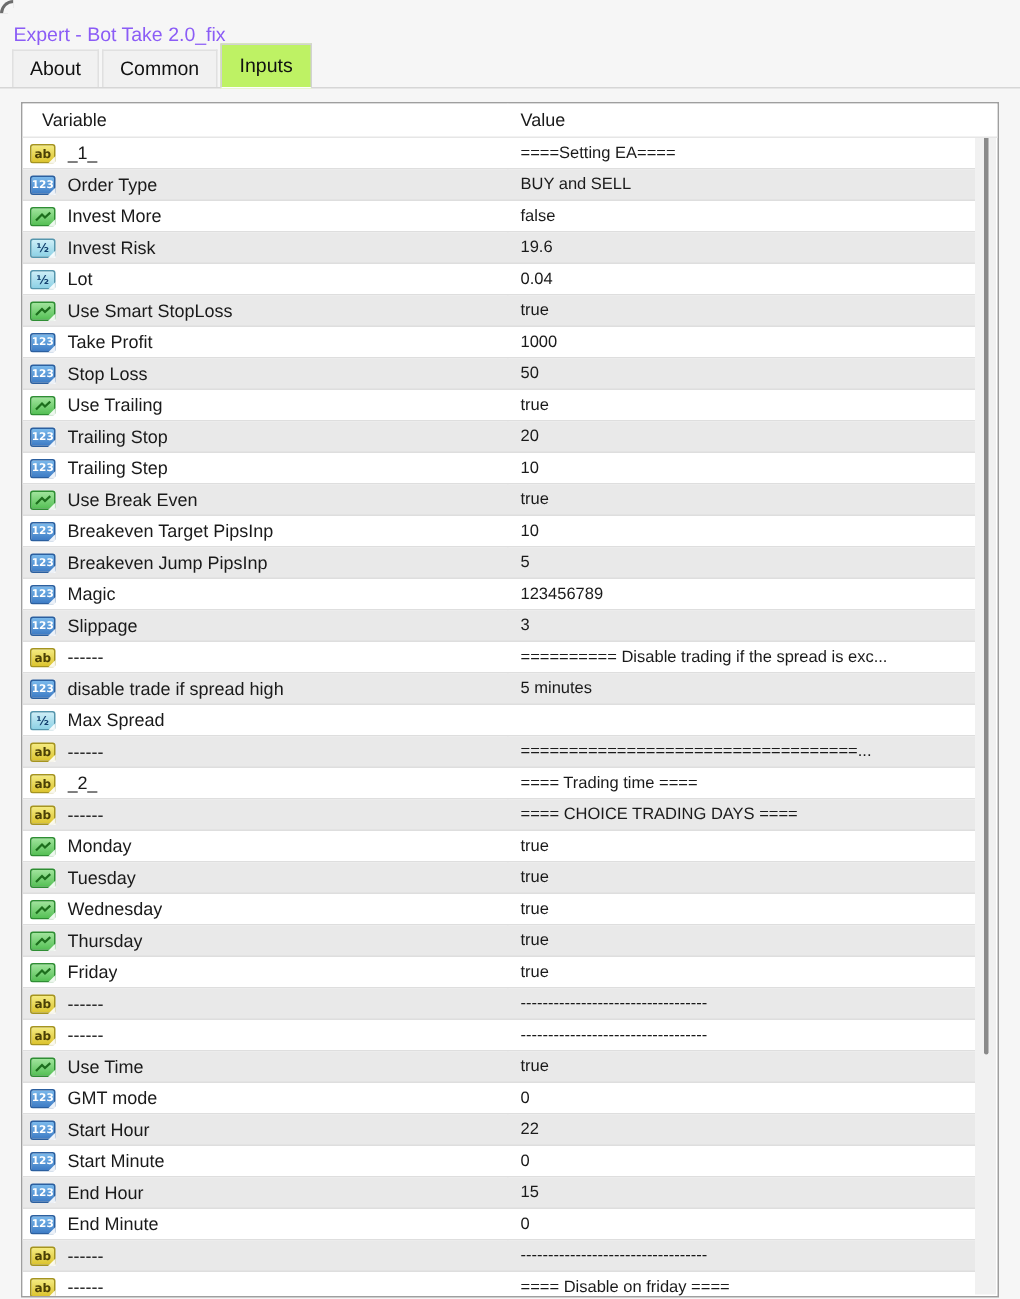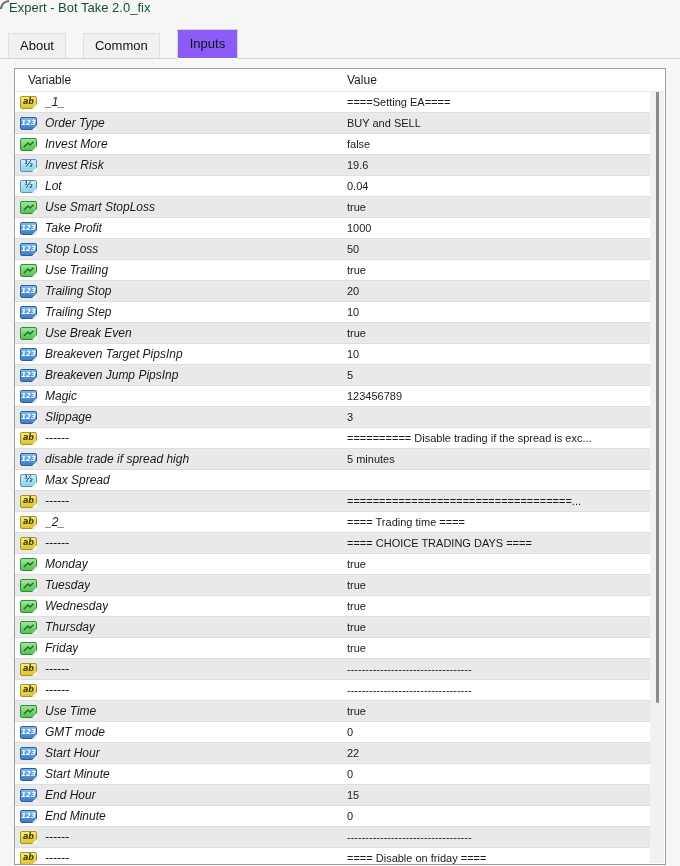--- a/index.html
+++ b/index.html
@@ -3,38 +3,38 @@
 <meta charset="utf-8">
 <style>
   * { margin:0; padding:0; box-sizing:border-box; }
   html,body { width:680px; height:866px; overflow:hidden; }
   body {
     font-family:"Liberation Sans","DejaVu Sans",sans-serif;
     background:#f6f6f6; color:#1a1a1a; position:relative;
   }
   .corner-mark{position:absolute;top:0;left:0;width:9px;height:9px;
     border-top:2px solid #4a4a4a;border-left:2px solid #4a4a4a;border-top-left-radius:9px;opacity:.8;}
-  .titlebar{height:30px;display:flex;align-items:flex-start;padding-left:9px;font-size:13px;color:#14532d;}
+  .titlebar{height:30px;display:flex;align-items:flex-end;padding-left:9px;font-size:13px;color:#8b5cf6;}
   .tabstrip{display:flex;align-items:flex-end;padding-left:8px;border-bottom:1px solid #d6d6d6;height:29px;}
-  .tab{font-size:13px;padding:4px 11px 5px;margin-right:17px;background:#f1f1f1;
+  .tab{font-size:13px;padding:4px 11px 5px;margin-right:2px;background:#f1f1f1;
     border:1px solid #e0e0e0;border-bottom:none;color:#111;cursor:default;white-space:nowrap;text-align:right;}
-  .tab.active{background:#8b5cf6;border:1px solid #d2d2d2;border-bottom:1px solid #fdfdfd;
+  .tab.active{background:#bef264;border:1px solid #d2d2d2;border-bottom:1px solid #fdfdfd;
     margin-bottom:-1px;padding:6px 12px 7px;position:relative;z-index:2;}
   .panel{padding:9px 14px 0 14px;height:calc(866px - 60px);}
   .table{position:relative;border:1px solid #9f9f9f;background:#fff;height:100%;overflow:hidden;}
   .thead{display:flex;height:23px;align-items:center;background:#fff;border-bottom:1px solid #e6e6e6;
     position:relative;z-index:1;}
   .th{font-size:12px;color:#1a1a1a;}
   .th-var{width:323px;padding-left:13px;}
   .th-val{flex:1;padding-left:9px;}
   .colsep{position:absolute;left:323px;top:0;bottom:0;width:1px;background:#e6e6e6;z-index:0;}
   .tbody{position:relative;margin-right:15px;z-index:1;}
   .row{display:flex;height:21px;align-items:center;border-bottom:1px solid #dedede;background:#fff;}
   .row.stripe{background:#e9e9e9;}
-  .cell-var{width:323px;display:flex;align-items:center;padding-left:5px;overflow:hidden;font-style:italic;}
+  .cell-var{width:323px;display:flex;align-items:flex-end;padding-left:5px;overflow:hidden;}
   .cell-val{flex:1;padding-left:9px;font-size:11px;white-space:nowrap;overflow:hidden;}
   .var-label{font-size:12px;white-space:nowrap;overflow:hidden;}
   .icon{position:relative;width:17px;height:13px;min-width:17px;border-radius:2px;margin-right:8px;
     display:inline-flex;align-items:center;justify-content:center;font-weight:bold;line-height:1;
     font-family:"DejaVu Sans",sans-serif;}
   .icon::after{content:"";position:absolute;right:-1px;bottom:-1px;width:0;height:0;
     border-style:solid;border-width:0 0 5px 5px;
     border-color:transparent transparent rgba(255,255,255,.9) transparent;}
   .icon-ab{background:linear-gradient(180deg,#f4ea80,#dcc42f);border:1px solid #a5941f;color:#4a3f05;font-size:8px;}
   .icon-123{background:linear-gradient(180deg,#7ab9ec,#3e7cc5);border:1px solid #2b5f9f;color:#fff;font-size:7px;}

